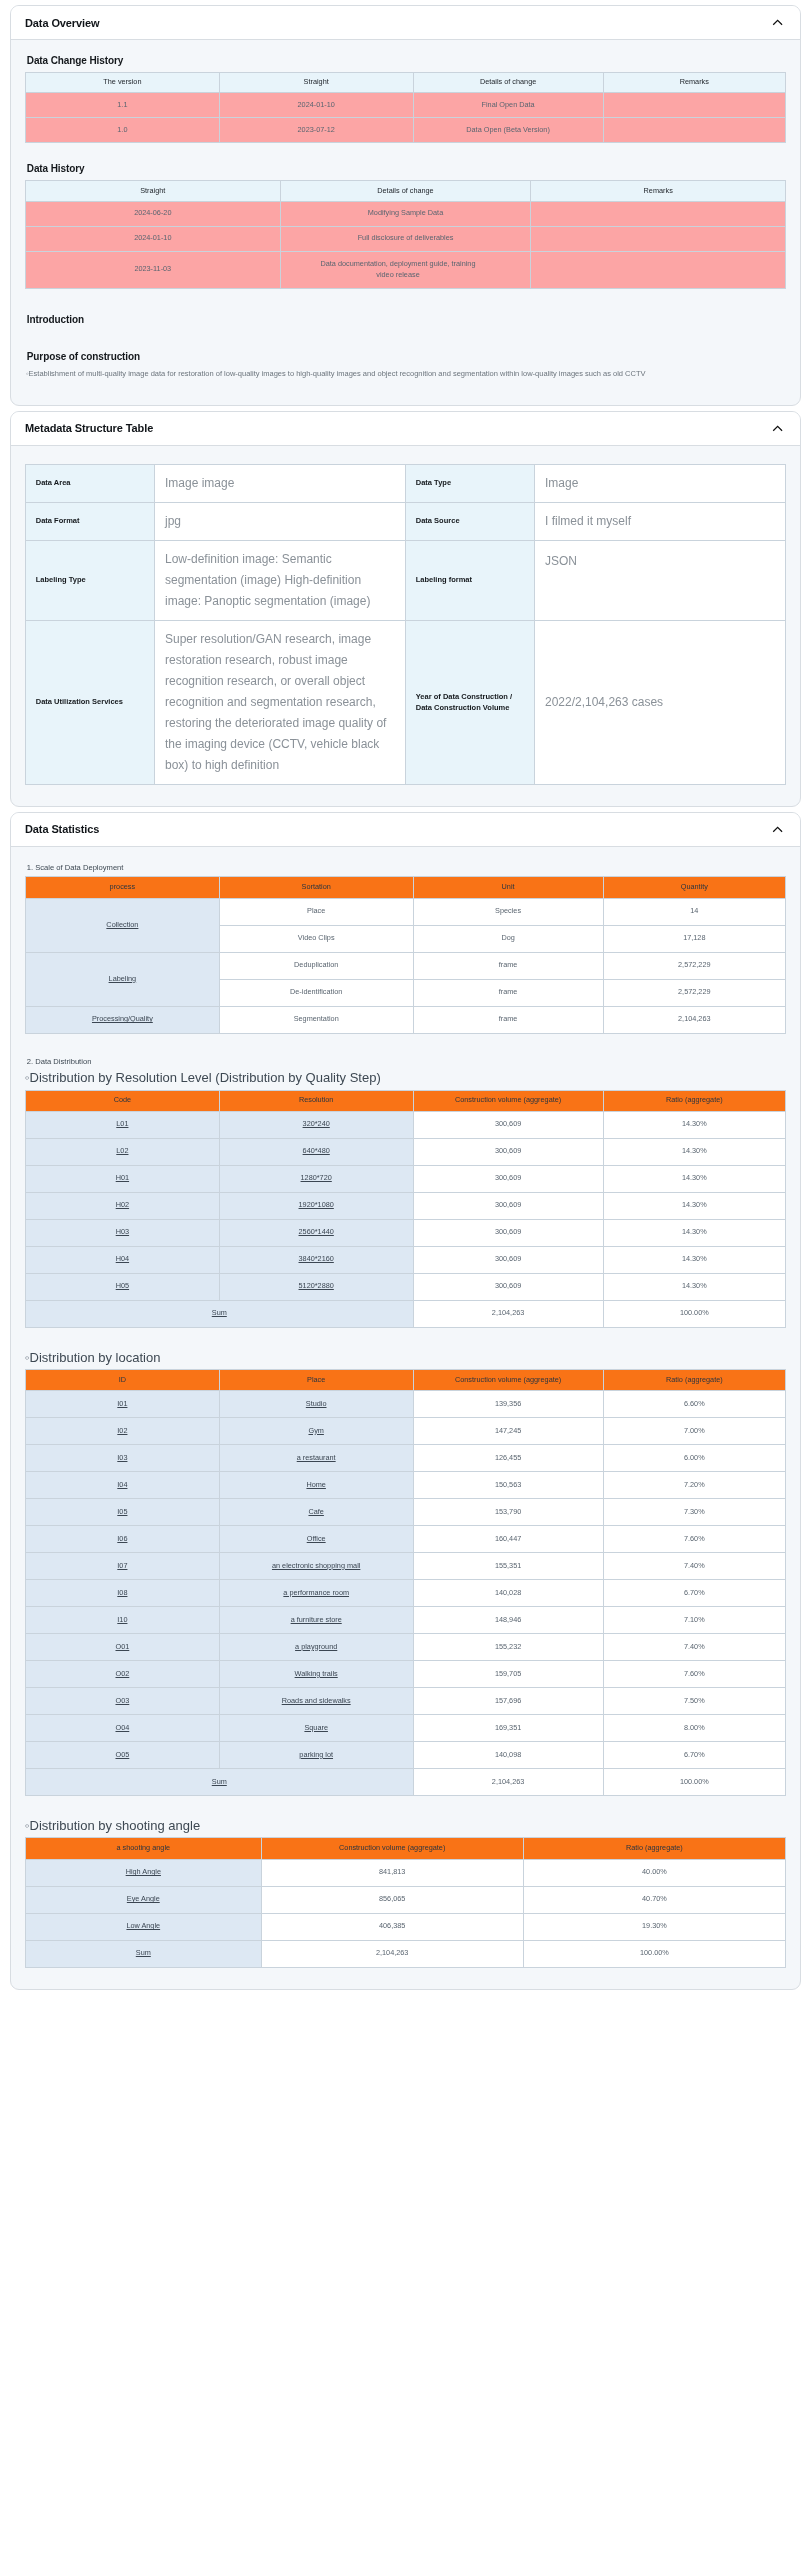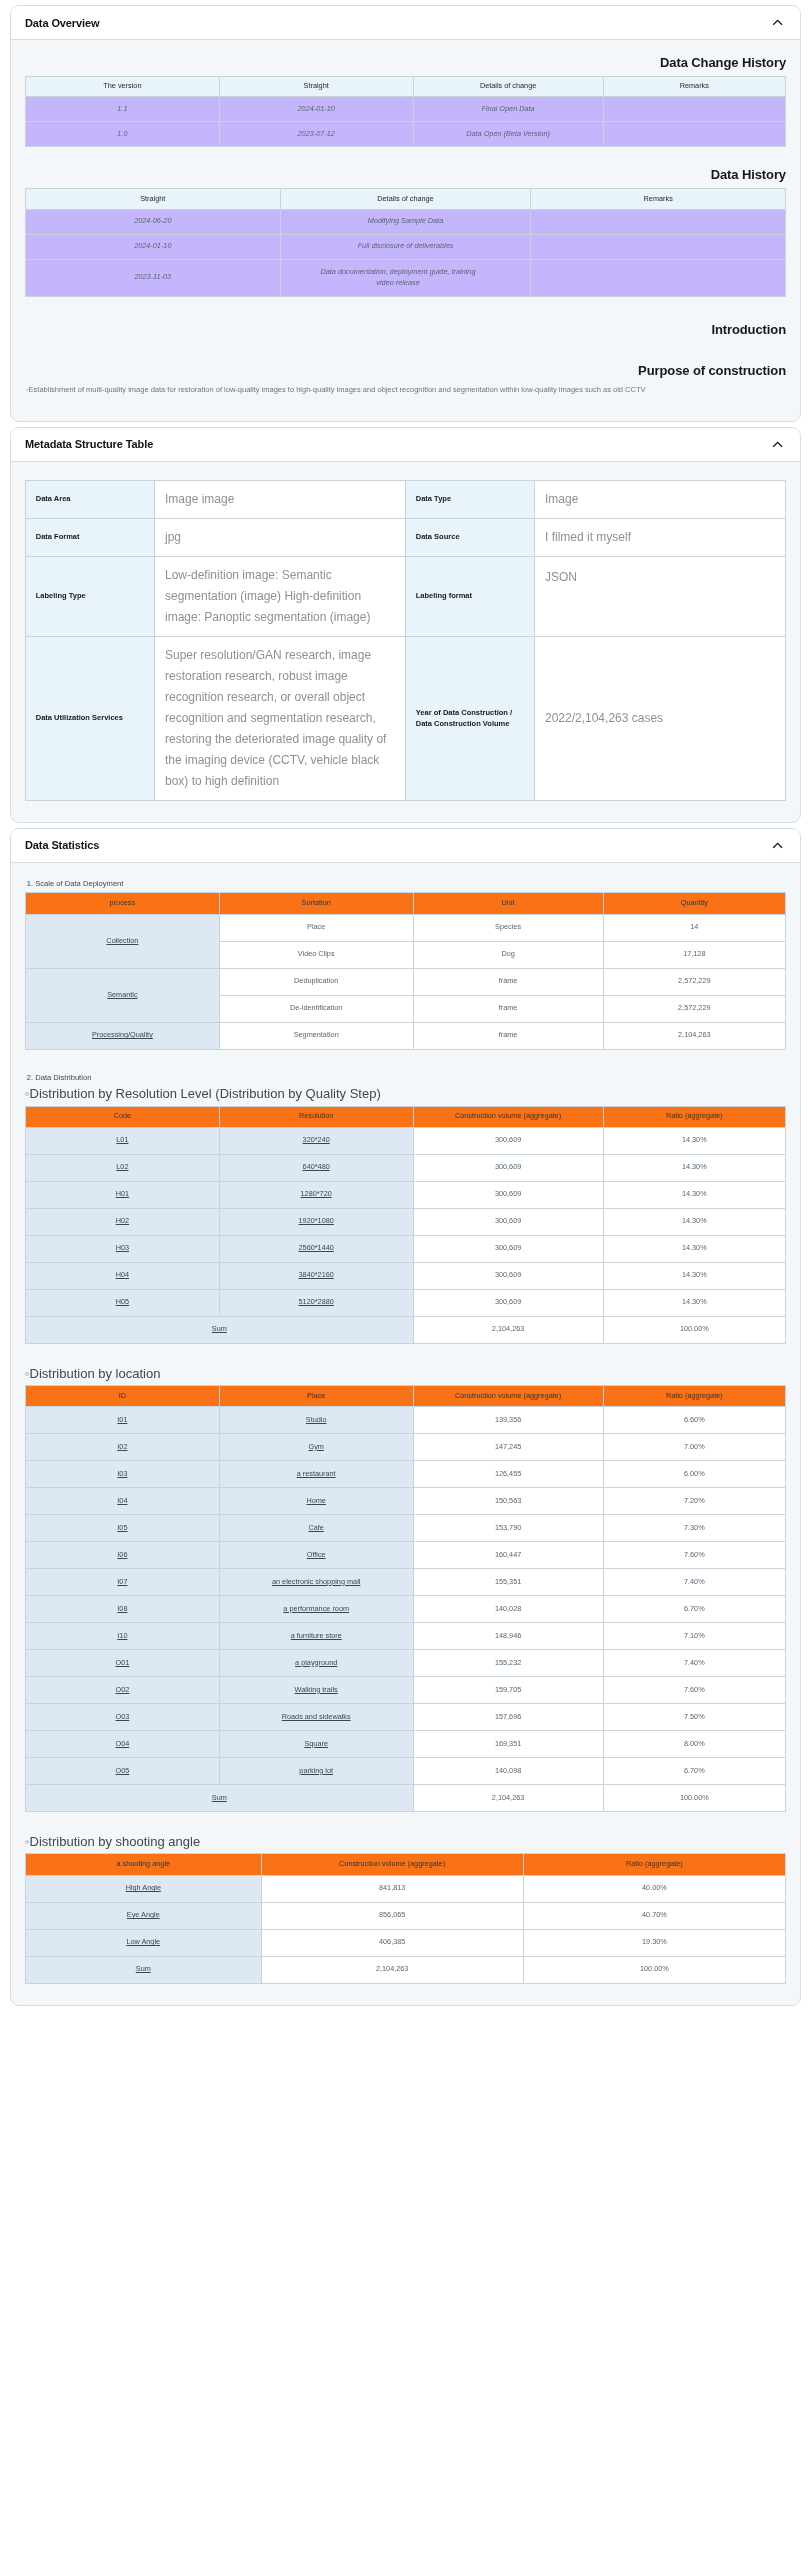--- a/index.html
+++ b/index.html
@@ -40,26 +40,25 @@
   .chevron {
     width: 15px; height: 15px;
     display: flex; align-items: center; justify-content: center;
     cursor: pointer;
   }
   .chevron svg { display: block; }
   .card-body { padding: 10.7px 14.2px 14.2px 14.2px; }
 
   
   .sec-title {
-    font-size: 13px;
+    font-size: 10px;
     font-weight: bold;
     color: #14181c;
     margin: 7.1px 0 6.2px 1.8px;
     letter-spacing: -0.1px;
-    text-align: right;
   }
   .sec-title.first { margin-top: 3.6px; }
   .num-title {
     font-size: 7.6px;
     color: #3d4852;
     margin: 5.3px 0 4.4px 1.8px;
   }
   .bullet-title {
     font-size: 13px;
     color: #3d4852;
@@ -96,21 +95,21 @@
     word-wrap: break-word;
   }
   
   .t-hist th {
     background: #e8f4fa;
     color: #23282e;
     font-weight: normal;
     height: 14px;
     padding: 4.4px 3.6px;
   }
-  .t-hist td { height: 25px; background: #c4b5fd; font-style: italic; }
+  .t-hist td { height: 25px; background: #fca5a5; }
 
   
   .t-stat th {
     background: #f97316;
     color: #2c3540;
     height: 21.3px;
     padding: 4.4px 3.6px;
   }
   .t-stat td { background: #ffffff; height: 27px; }
   .t-stat td.lbl { background: #dde8f3; color: #3b4652; text-decoration: underline; }
@@ -313,21 +312,21 @@
           <td>Place</td>
           <td>Species</td>
           <td>14</td>
         </tr>
         <tr>
           <td>Video Clips</td>
           <td>Dog</td>
           <td>17,128</td>
         </tr>
         <tr>
-          <td class="lbl" rowspan="2">Semantic</td>
+          <td class="lbl" rowspan="2">Labeling</td>
           <td>Deduplication</td>
           <td>frame</td>
           <td>2,572,229</td>
         </tr>
         <tr>
           <td>De-identification</td>
           <td>frame</td>
           <td>2,572,229</td>
         </tr>
         <tr>

